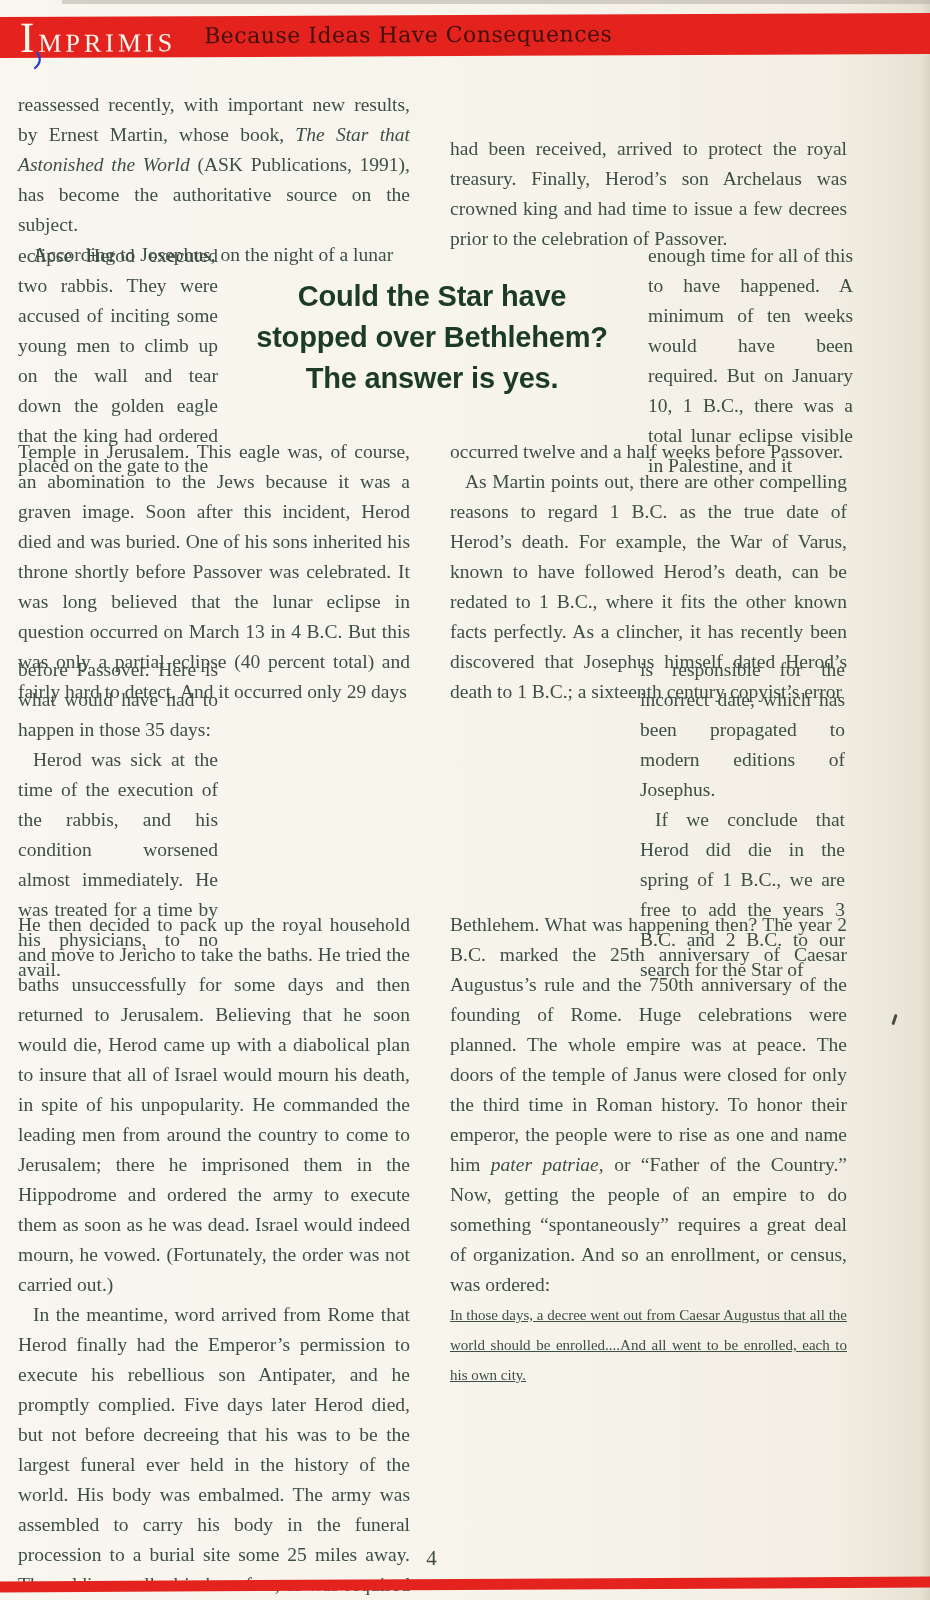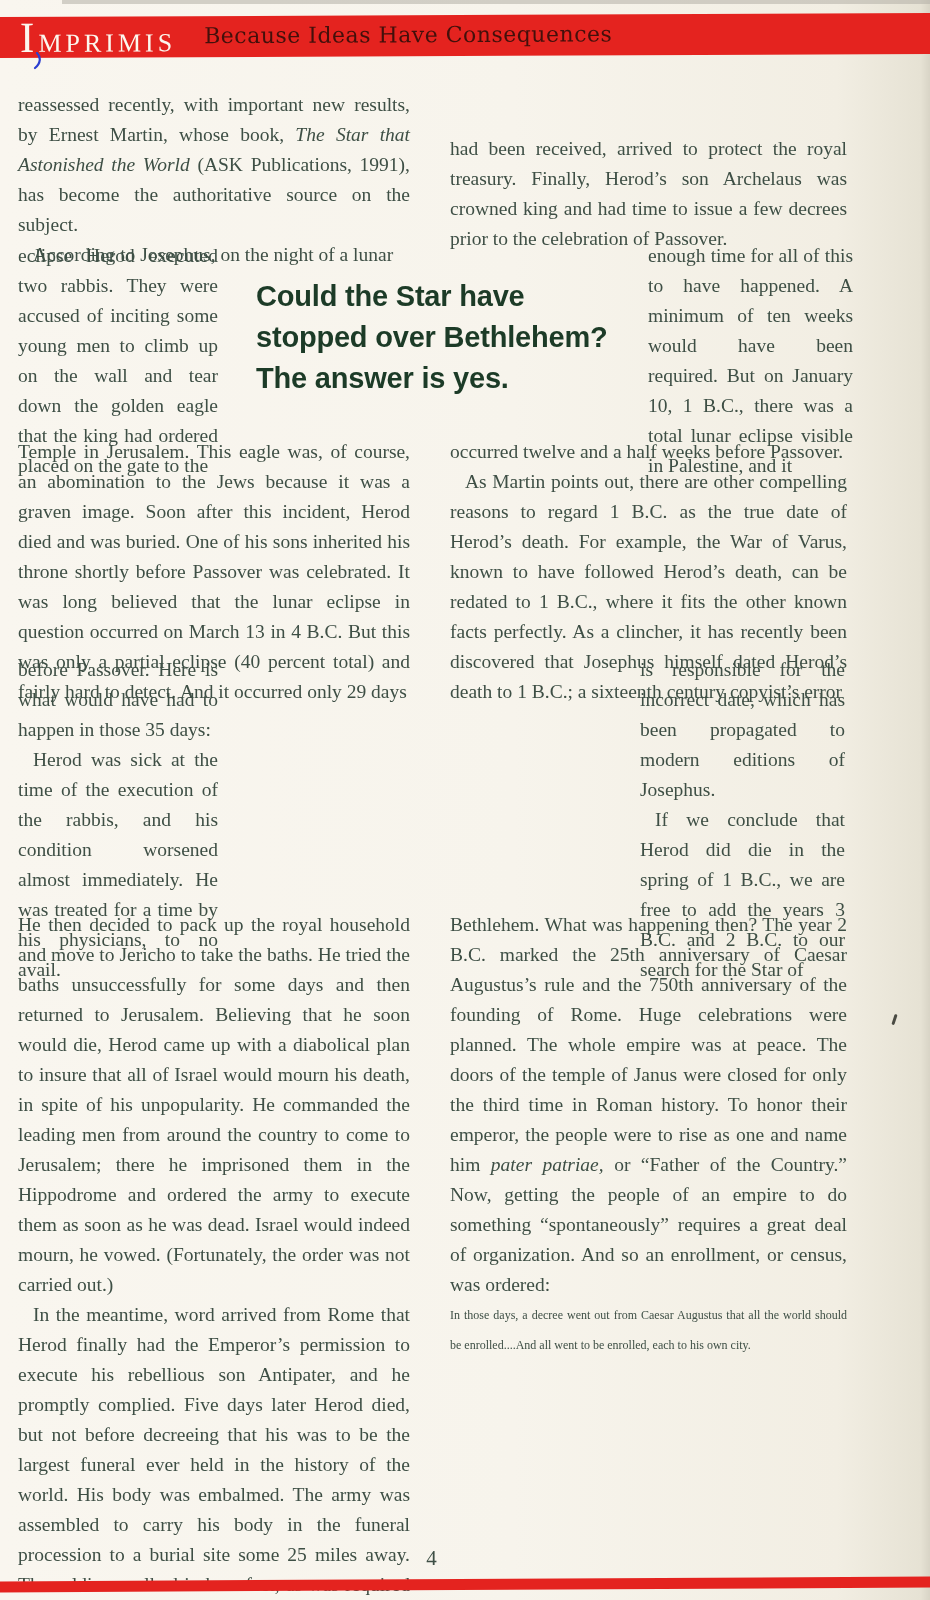--- a/index.html
+++ b/index.html
@@ -20,21 +20,21 @@
   .banner-tagline { font-family:"DejaVu Serif", serif; font-size:22px; color:#43100b; margin-left:28px; padding-bottom:3px; letter-spacing:.5px; white-space:nowrap; }
   .pen-mark { position:absolute; left:33px; top:52px; }
   .seg { position:absolute; text-align:justify; font-size:19.5px; line-height:30px; }
   .seg p { margin:0; }
   .seg p.ind { text-indent:15px; }
   .it { font-style:italic; }
   .pq {
     position:absolute; font-family:"Liberation Sans", sans-serif; font-weight:bold;
     color:#1c3b27; font-size:29px; line-height:41px; white-space:pre-line; letter-spacing:-.2px;
   }
-  .bq { margin:26px 16px 26px 30px; font-size:12px; }
+  .bq { margin:26px 16px 26px 30px; font-size:15px;text-decoration:underline; }
   .page-num { position:absolute; top:1546px; left:18px; width:827px; text-align:center; font-size:21px; }
   .bottom-rule { position:absolute; left:-2px; top:1579px; width:934px; height:11px; background:#e4231f; transform:rotate(-0.3deg); }
   .speck { position:absolute; left:893px; top:1014px; width:2.5px; height:11px; background:#4a4b43; transform:rotate(18deg); border-radius:2px; }
 </style>
 </head>
 <body>
 
 <div class="page">
 
   <div class="scan-edge"></div>
@@ -92,21 +92,21 @@
   <div class="seg" style="left:640px; top:655px; width:205px;">
     <p>is responsible for the incorrect date, which has been propagated to modern editions of Josephus.</p>
     <p class="ind">If we conclude that Herod did die in the spring of 1 B.C., we are free to add the years 3 B.C. and 2 B.C. to our search for the Star of</p>
   </div>
 
   <div class="seg" style="left:450px; top:910px; width:397px;">
     <p><span>Bethlehem. What was happening then? The year 2 B.C. marked the 25th anniversary of Caesar Augustus’s rule and the 750th anniversary of the founding of Rome. Huge celebrations were planned. The whole empire was at peace. The doors of the temple of Janus were closed for only the third time in Roman history. To honor their emperor, the people were to rise as one and name him </span><span class="it">pater patriae,</span><span> or “Father of the Country.” Now, getting the people of an empire to do something “spontaneously” requires a great deal of organization. And so an enrollment, or census, was ordered:</span></p>
     <p class="bq">In those days, a decree went out from Caesar Augustus that all the world should be enrolled....And all went to be enrolled, each to his own city.</p>
   </div>
 
-  <div class="pq" style="left:256px; top:276px; width:352px;">Could the Star have
+  <div class="pq" style="left:256px; top:276px; width:352px;text-align:center;">Could the Star have
 stopped over Bethlehem?
 The answer is yes.</div>
 
   <div class="speck"></div>
 
   <div class="page-num">4</div>
 
   <div class="bottom-rule"></div>
 
 </div>

